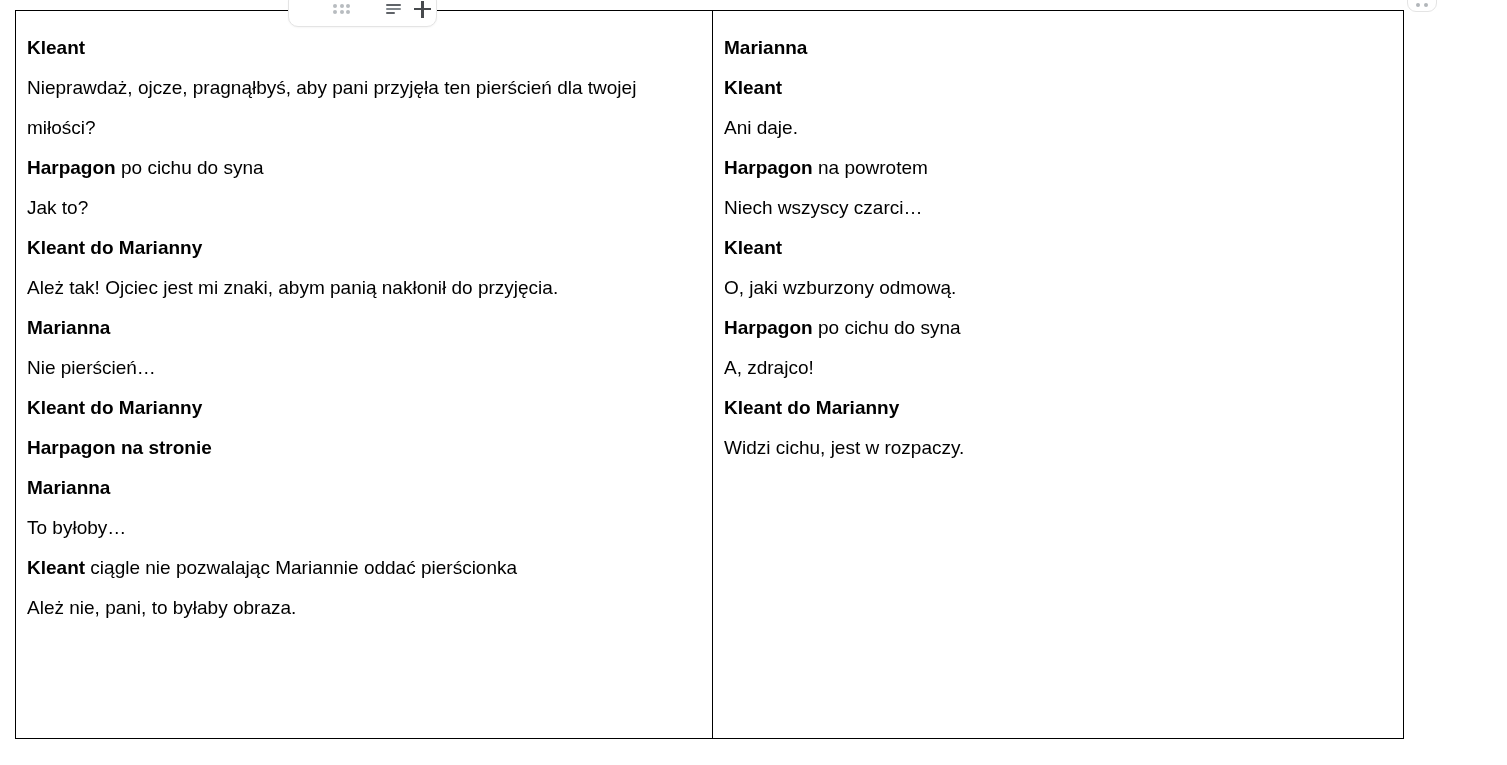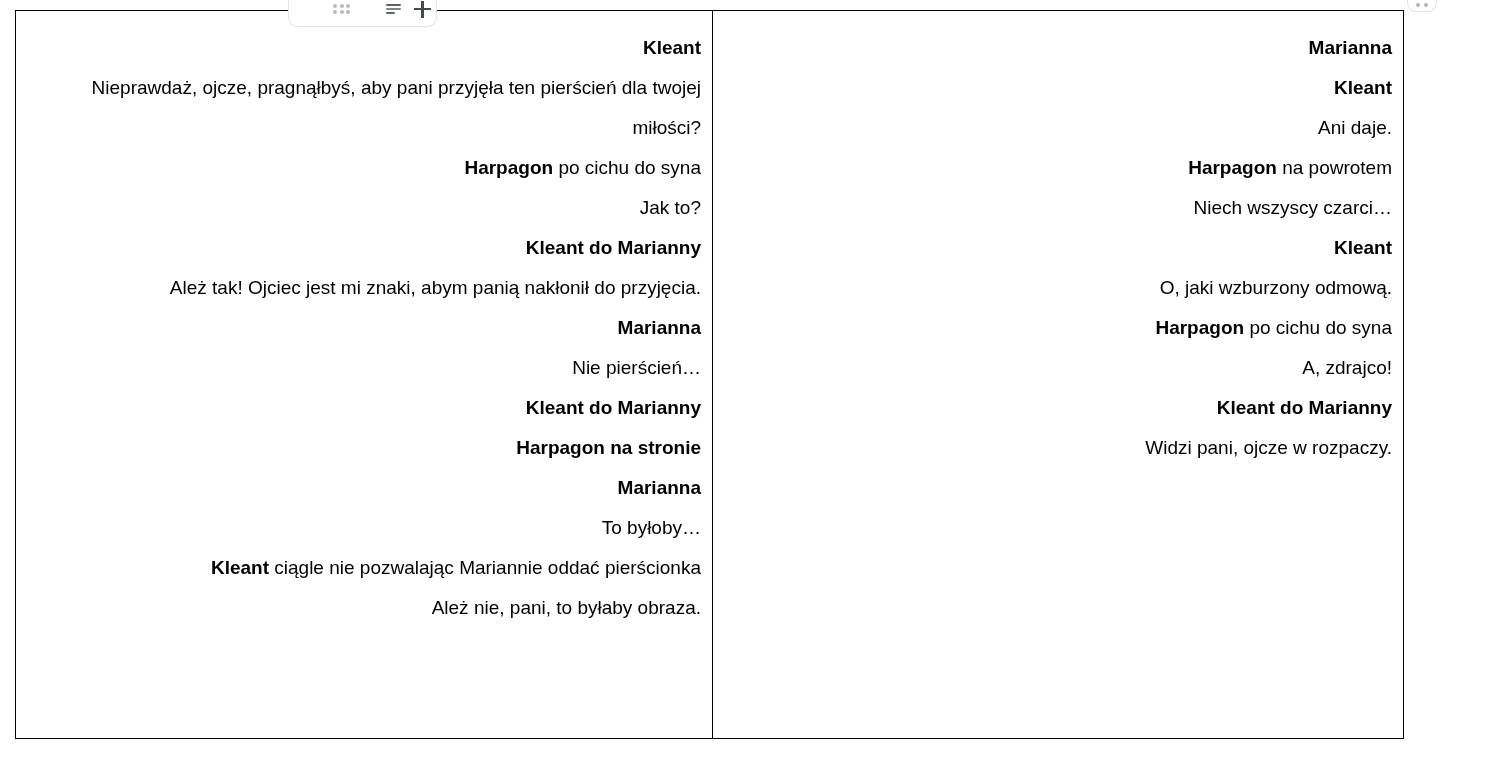--- a/index.html
+++ b/index.html
@@ -17,21 +17,20 @@
     position: absolute;
     left: 15px; top: 10px;
     width: 1389px; height: 729px;
     border: 1.5px solid #000000;
     display: flex;
     background: #ffffff;
   }
   .cell {
     padding: 17px 11px 0 11px;
     overflow: hidden;
-    text-align: right;
   }
   .cell-left  { width: 697px; border-right: 1.5px solid #000000; }
   .cell-right { flex: 1; }
 
   .cell p {
     margin: 0;
     font-size: 19px;
     line-height: 40px;
     color: #000000;
   }
@@ -152,17 +151,17 @@
         <p><span class="bold">Marianna</span></p>
         <p><span class="bold">Kleant</span></p>
         <p><span>Ani daje.</span></p>
         <p><span class="bold">Harpagon</span><span> na powrotem</span></p>
         <p><span>Niech wszyscy czarci…</span></p>
         <p><span class="bold">Kleant</span></p>
         <p><span>O, jaki wzburzony odmową.</span></p>
         <p><span class="bold">Harpagon</span><span> po cichu do syna</span></p>
         <p><span>A, zdrajco!</span></p>
         <p><span class="bold">Kleant do Marianny</span></p>
-        <p><span>Widzi pani, ojcze w rozpaczy.</span></p>
+        <p><span>Widzi cichu, jest w rozpaczy.</span></p>
       </div>
   </div>
 
 </div>
 
 </body></html>

